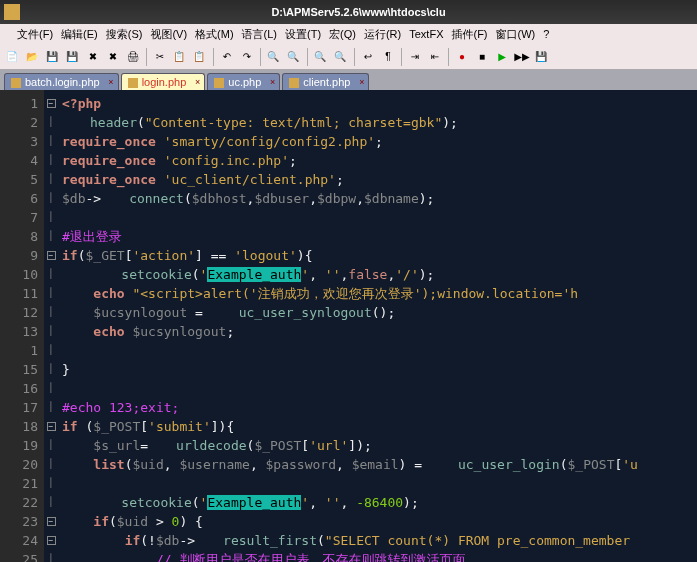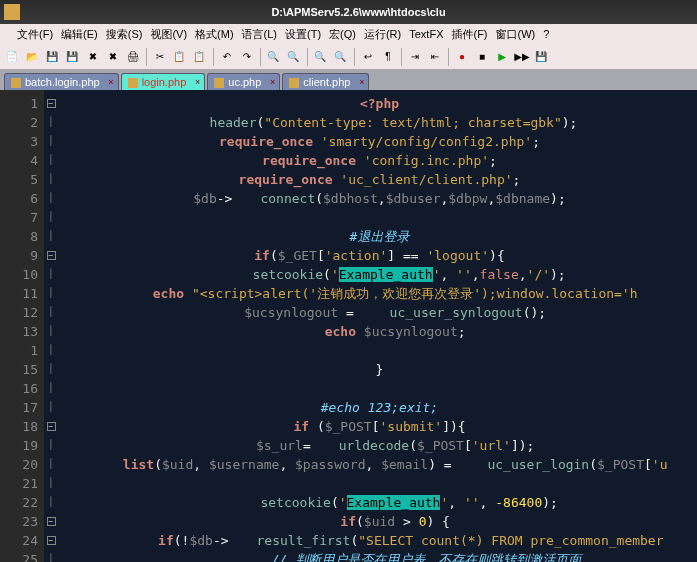--- a/index.html
+++ b/index.html
@@ -7,35 +7,35 @@
 .titlebar { height: 24px; background: linear-gradient(#2a2a2a, #3a3a3a); display: flex; align-items: center; padding: 0 4px; color: #fff; }
 .titlebar-icon { width: 16px; height: 16px; background: #d4a84a; margin-right: 4px; }
 .titlebar-title { flex: 1; text-align: center; font-weight: bold; font-size: 11px; }
 .menubar { height: 20px; background: #f0e6e8; display: flex; align-items: center; padding: 0 13px; font-size: 11px; }
 .menubar span { margin: 0 4px; cursor: pointer; }
 .toolbar { height: 26px; background: #f0e6e8; display: flex; align-items: center; padding: 2px 4px; gap: 2px; border-bottom: 1px solid #aaa; }
 .tb-btn { width: 18px; height: 18px; display: inline-flex; align-items: center; justify-content: center; font-size: 10px; }
 .tb-sep { width: 1px; height: 18px; background: #aaa; margin: 0 2px; }
 .tabbar { height: 20px; background: #a8a8b0; display: flex; align-items: flex-end; padding-left: 4px; }
 .tab { background: #7a8ab0; color: #fff; padding: 2px 18px 2px 6px; font-size: 11px; border-radius: 3px 3px 0 0; margin-right: 2px; position: relative; border: 1px solid #556; border-bottom: none; }
-.tab.active { background: #5eead4; color: #d4332a; }
+.tab.active { background: #fef9c3; color: #d4332a; }
 .tab-close { position: absolute; right: 4px; top: 3px; font-size: 9px; color: #800; }
 .tab-icon { display: inline-block; width: 10px; height: 10px; background: #d4a84a; margin-right: 4px; vertical-align: middle; }
 .editor { display: flex; height: 472px; background: #101a2a; font-family: Consolas, monospace; font-size: 13px; }
 .gutter { width: 44px; background: #2a2a2a; color: #888; text-align: right; padding: 4px 6px 4px 0; line-height: 19px; }
 .fold-col { width: 14px; background: #101a2a; padding-top: 4px; line-height: 19px; text-align: center; color: #888; font-size: 9px; }
-.code { flex: 1; padding: 4px 0 12px 4px; line-height: 19px; white-space: pre; color: #eee; overflow: hidden; text-align: center; }
+.code { flex: 1; padding: 4px 0 12px 4px; line-height: 19px; white-space: pre; color: #eee; overflow: hidden; }
 .ln { display: block; }
 .kw { color: #d4887a; font-weight: bold; }
 .str { color: #d4a84a; }
 .var { color: #888; }
 .func { color: #8ab8a8; margin-left: 28px; }
 .op { color: #eee; }
-.com { color: #7dd3fc; font-style: italic; }
-.num { color: #fde047; }
+.com { color: #d946ef; }
+.num { color: #84cc16; }
 .bool { color: #d4887a; }
 .hl { background: #14b8a6; color: #000; }
 .fold-box { display: inline-block; width: 9px; height: 9px; border: 1px solid #888; font-size: 8px; line-height: 7px; text-align: center; color: #ccc; }
 </style>
 </head>
 <body>
 
 <div class="titlebar">
   <span class="titlebar-icon"></span>
   <span class="titlebar-title">D:\APMServ5.2.6\www\htdocs\clu</span>

